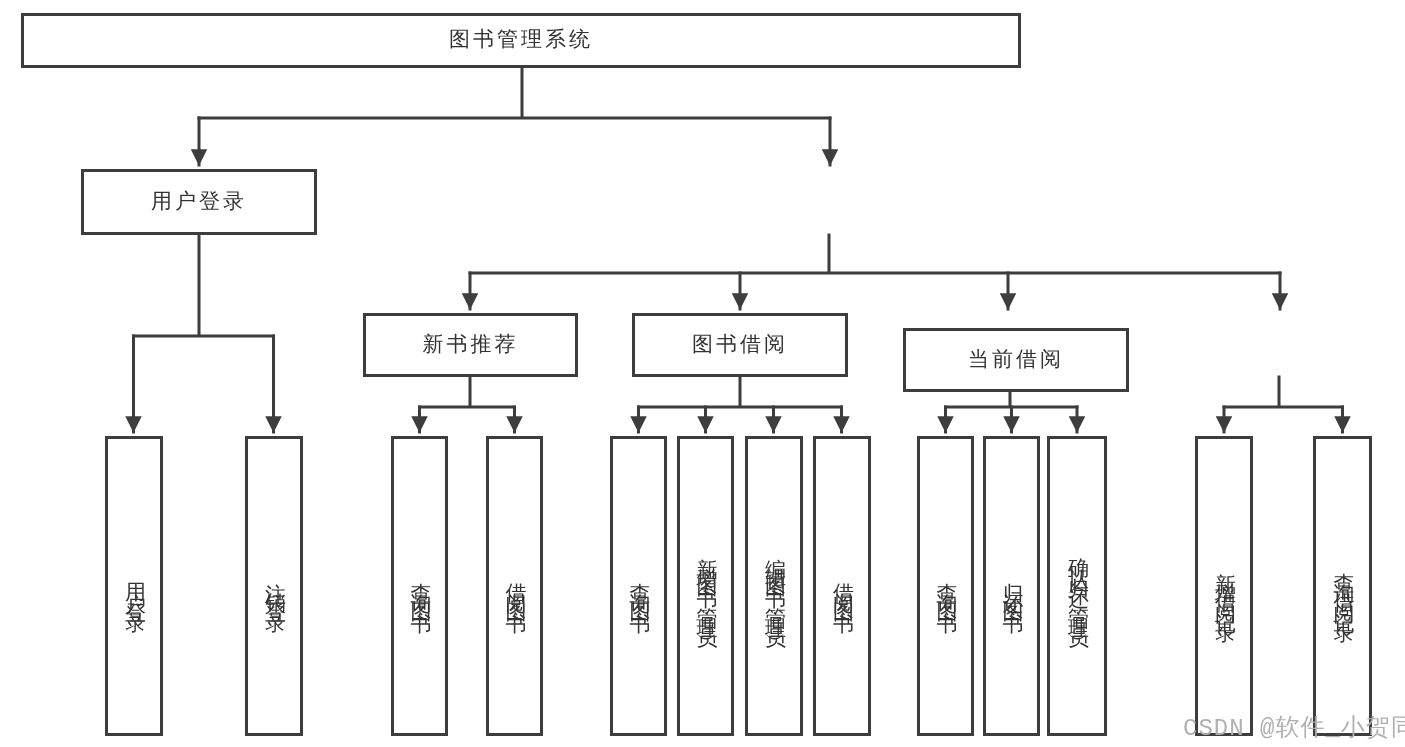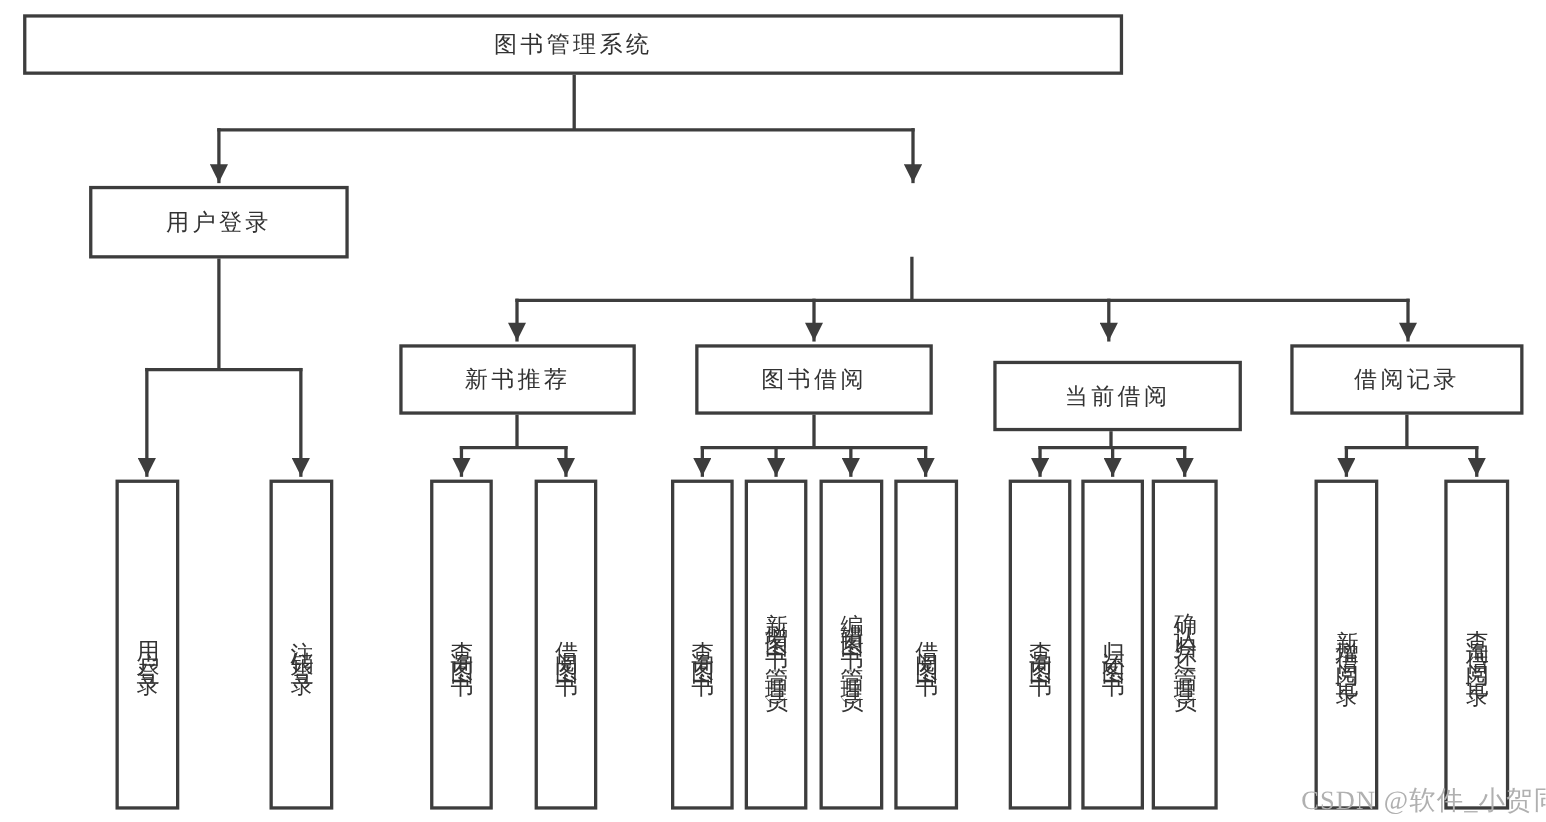--- a/index.html
+++ b/index.html
@@ -7,21 +7,21 @@
     --text:#333333;
     --wm:#b0b0b0;
     --bg:#ffffff;
   }
   *{margin:0;padding:0;box-sizing:border-box;}
   body{background:var(--bg);}
   .canvas{
     position:relative;
     width:1405px;height:747px;
     background:var(--bg);
-    font-family:Liberation Serif, serif;
+    font-family:Liberation Mono, monospace;
     overflow:hidden;
   }
   .wires{position:absolute;left:0;top:0;width:1405px;height:747px;}
   .wire{stroke:var(--line);stroke-width:3;fill:none;stroke-linecap:square;}
   .ahead{fill:var(--line);}
   .box{
     position:absolute;
     border:3px solid var(--line);
     background:#ffffff;
     display:flex;align-items:center;justify-content:center;
@@ -93,21 +93,20 @@
     <line class="wire" x1="1342.5" y1="407" x2="1342.5" y2="432" marker-end="url(#ah)"></line>
   </svg>
 
   <div class="box h" style="left:21px;top:13px;width:1000px;height:55px">图书管理系统</div>
 
   <div class="box h" style="left:81px;top:169px;width:236px;height:66px">用户登录</div>
 
   <div class="box h" style="left:363px;top:313px;width:215px;height:64px">新书推荐</div>
   <div class="box h" style="left:632px;top:313px;width:216px;height:64px">图书借阅</div>
   <div class="box h" style="left:903px;top:328px;width:226px;height:64px">当前借阅</div>
-  <div class="box h" style="left:1173px;top:313px;width:212px;height:64px">借阅记录</div>
 
   <div class="box v" style="left:105px;top:436px;width:58px;height:300px">用户登录</div>
   <div class="box v" style="left:245px;top:436px;width:58px;height:300px">注销登录</div>
 
   <div class="box v" style="left:391px;top:436px;width:57px;height:300px">查询图书</div>
   <div class="box v" style="left:486px;top:436px;width:57px;height:300px">借阅图书</div>
 
   <div class="box v" style="left:610px;top:436px;width:57px;height:300px">查询图书</div>
   <div class="box v" style="left:677px;top:436px;width:57px;height:300px">新增图书（管理员）</div>
   <div class="box v" style="left:745px;top:436px;width:58px;height:300px">编辑图书（管理员）</div>

